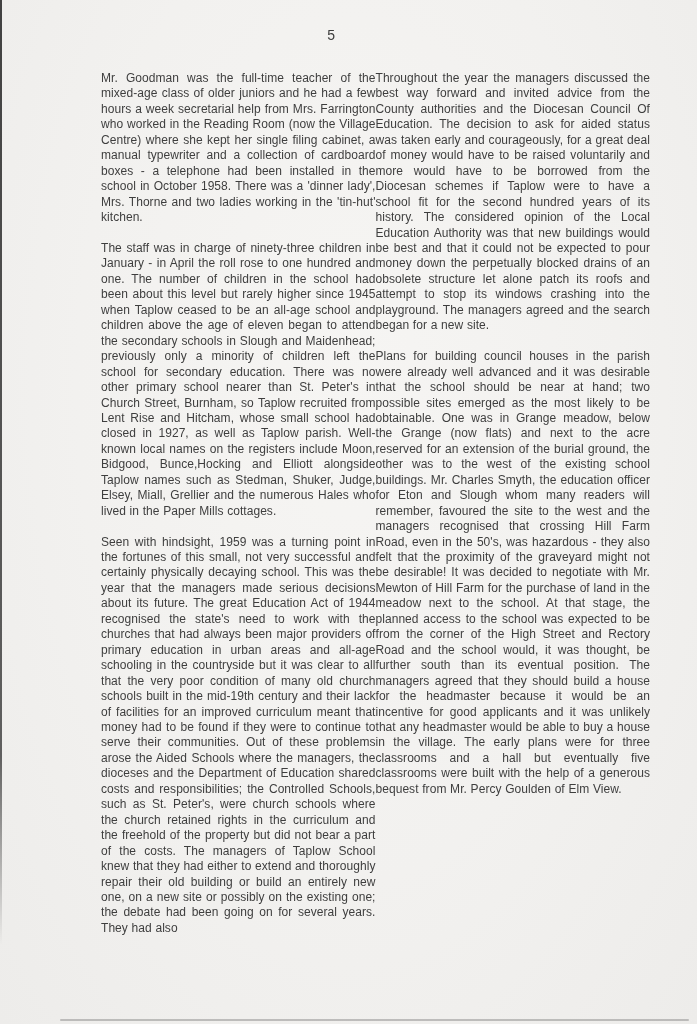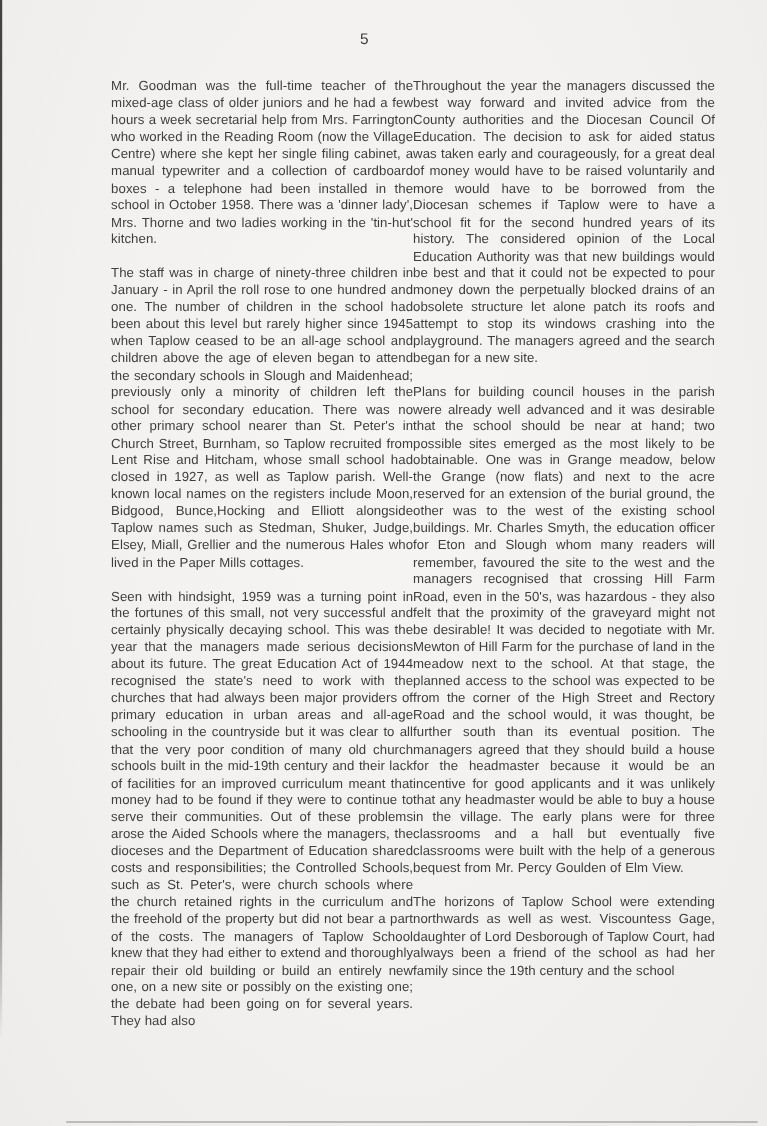--- a/index.html
+++ b/index.html
@@ -86,18 +86,17 @@
 
     <div class="col">
       <p>Mr. Goodman was the full-time teacher of the mixed-age class of older juniors and he had a few hours a week secretarial help from Mrs. Farrington who worked in the Reading Room (now the Village Centre) where she kept her single filing cabinet, a manual typewriter and a collection of cardboard boxes - a telephone had been installed in the school in October 1958. There was a 'dinner lady', Mrs. Thorne and two ladies working in the 'tin-hut' kitchen.</p>
       <p>The staff was in charge of ninety-three children in January - in April the roll rose to one hundred and one.  The number of children in the school had been about this level but rarely higher since 1945 when Taplow ceased to be an all-age school and children above the age of eleven began to attend the secondary schools in Slough and Maidenhead;  previously only a minority of children left the school for secondary education. There was no other primary school nearer than St. Peter's in Church Street, Burnham, so Taplow recruited from Lent Rise and Hitcham, whose small school had closed in 1927,  as well as Taplow parish.  Well-known local names on the registers include Moon, Bidgood, Bunce,Hocking and Elliott alongside Taplow names such as Stedman, Shuker, Judge, Elsey, Miall, Grellier and the numerous Hales who lived in the Paper Mills cottages.</p>
       <p>Seen with hindsight, 1959 was a turning point in the fortunes of this small, not very successful and certainly physically decaying school.  This was the year that the managers made serious decisions about its future.  The great Education Act of 1944 recognised the state's need to work with the churches that had always been major providers of primary education in urban areas and all-age schooling in the countryside but it was clear to all that the very poor condition of many old church schools built in the mid-19th century and their lack of facilities for an improved curriculum meant that money had to be found if they were to continue to serve their communities.  Out of these problems arose the Aided Schools where the managers, the dioceses and the Department of Education shared costs and responsibilities;  the Controlled Schools, such as St. Peter's, were church schools where the church retained rights in the curriculum and the freehold of the property but did not bear a part of the costs.  The managers of Taplow School knew that they had either to extend and thoroughly repair their old building or build an entirely new one, on a new site or possibly on the existing one;  the debate had been going on for several years.  They had also</p>
     </div>
 
     <div class="col">
       <p>Throughout the year the managers discussed the best way forward and invited advice from the County authorities and the Diocesan Council Of Education.  The decision to ask for aided status was taken early and courageously, for a great deal of money would have to be raised voluntarily and more would have to be borrowed from the Diocesan schemes if Taplow were to have a school fit for the second hundred years of its history.  The considered opinion of the Local Education Authority was that new buildings would be best and that it could not be expected to pour money down the perpetually blocked drains of an obsolete structure let alone patch its roofs and attempt to stop its windows crashing into the playground.  The managers agreed and the search began for a new site.</p>
       <p>Plans for building council houses in the parish were already well advanced and it was desirable that the school should be near at hand;  two possible sites emerged as the most likely to be obtainable.  One was in Grange meadow, below the Grange (now flats) and next to the acre reserved for an extension of the burial ground, the other was to the west of the existing school buildings.  Mr. Charles Smyth, the education officer for Eton and Slough whom many readers will remember, favoured the site to the west and the managers recognised that crossing Hill Farm Road, even in the 50's, was hazardous - they also felt that the proximity of the graveyard might not be desirable!  It was decided to negotiate with Mr. Mewton of Hill Farm for the purchase of land in the meadow next to the school.  At that stage, the planned access to the school was expected to be from the corner of the High Street and Rectory Road and the school would, it was thought, be further south than its eventual position.  The managers agreed that they should build a house for the headmaster because it would be an incentive for good applicants and it was unlikely that any headmaster would be able to buy a house in the village.  The early plans were for three classrooms and a hall but eventually five classrooms were built with the help of a generous bequest from Mr. Percy Goulden of Elm View.</p>
-      <p>The horizons of Taplow School were extending northwards as well as west.  Viscountess Gage, daughter of Lord Desborough of Taplow Court, had always been a friend of the school as had her family since the 19th century and the school</p>
     </div>
 
   </div>
 
 </div>
 
 </body></html>

